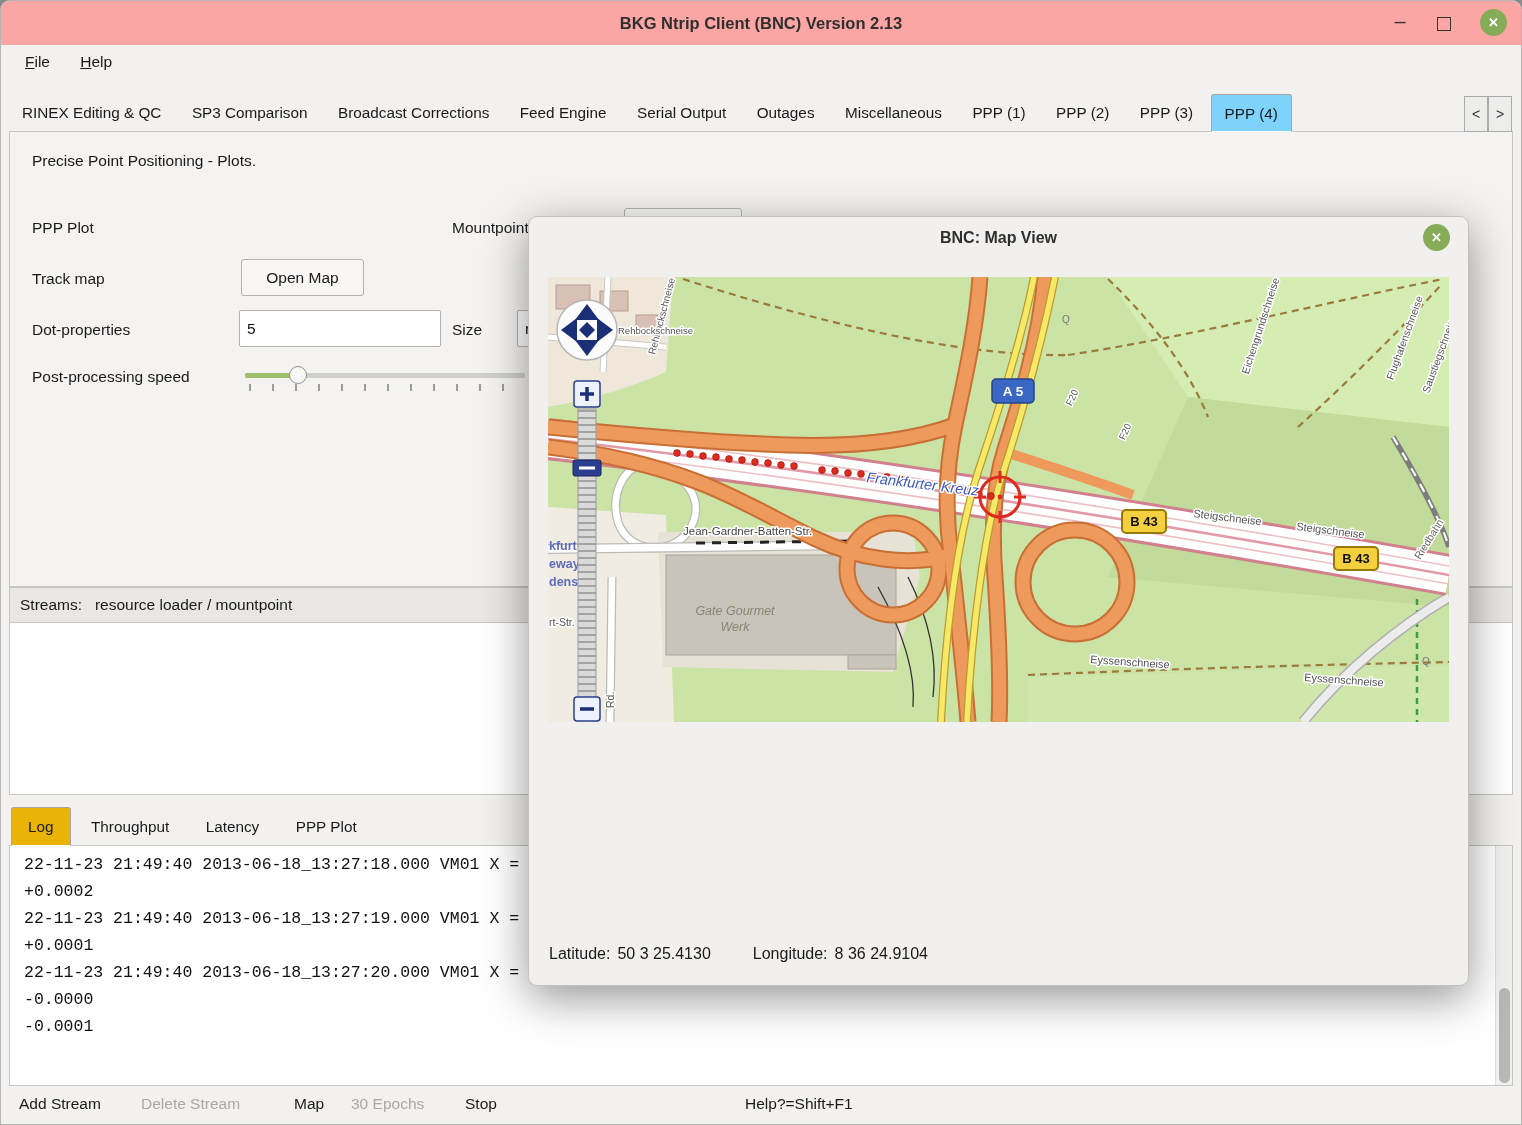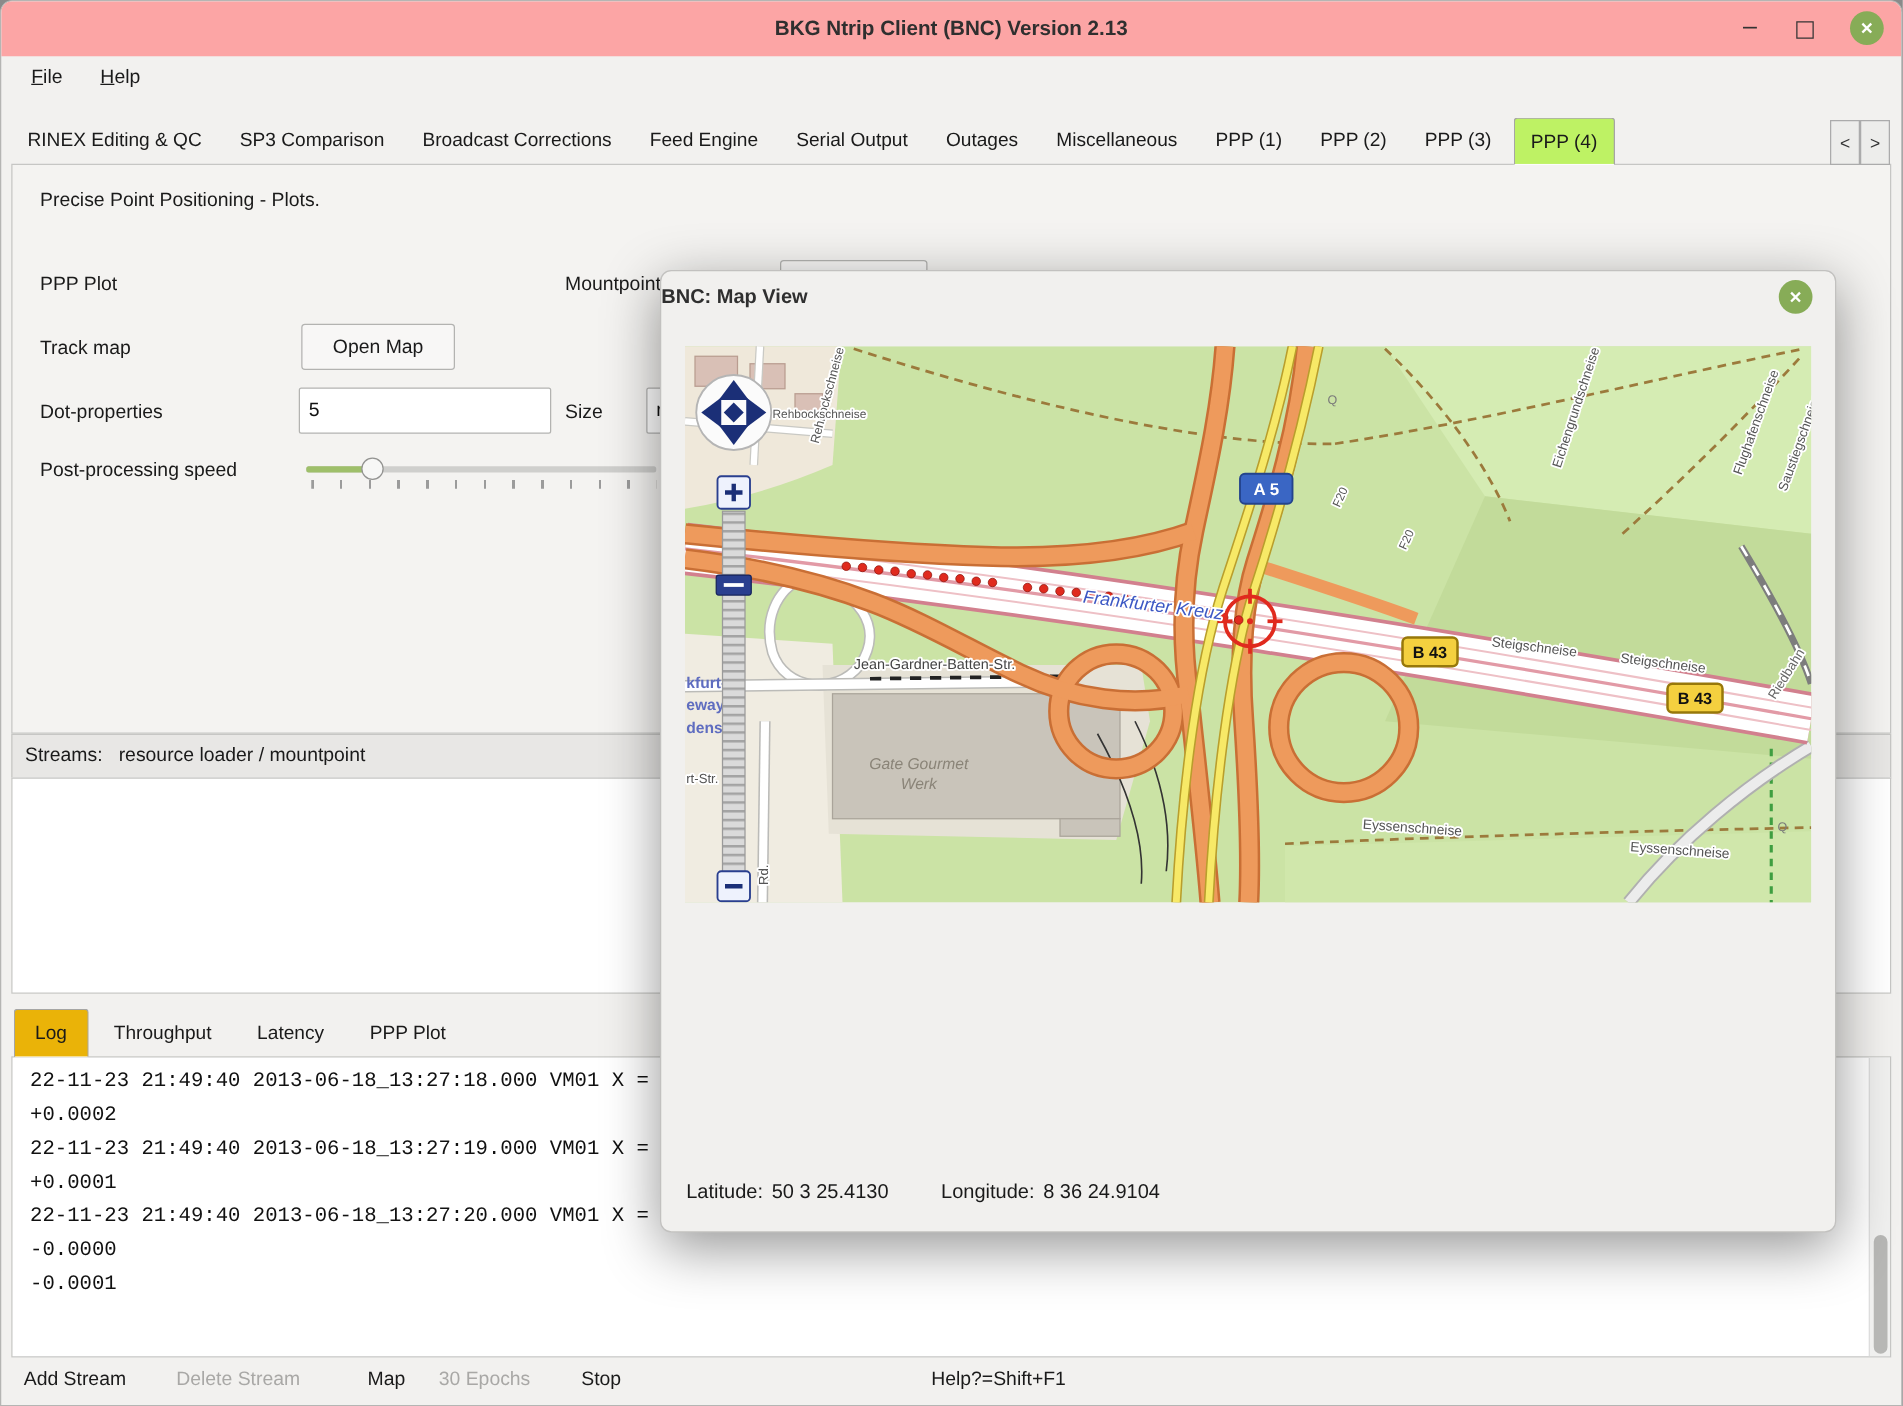--- a/index.html
+++ b/index.html
@@ -14,21 +14,21 @@
   .win-close{position:absolute;left:1479px;top:8px;width:27px;height:27px;border-radius:50%;
     background:#87ac57;color:#fff;text-align:center;line-height:27px;font-size:13px;font-weight:bold;}
   
   .menubar{position:absolute;top:44px;left:0;right:0;height:34px;font-size:15.5px;}
   .menu-item{display:inline-block;margin-left:18px;margin-top:6px;padding:2px 6px;}
   .menu-item::first-letter{text-decoration:underline;}
   .menu-item + .menu-item{margin-left:14px;}
   
   .tabbar{position:absolute;top:93px;left:8px;right:8px;height:38px;white-space:nowrap;overflow:hidden;}
   .tab{display:inline-block;height:38px;line-height:38px;padding:0 13px;font-size:15.3px;color:#1a1a1a;vertical-align:top;}
-  .tab.selected{background:#bef264;border:1px solid #a6a6a4;border-bottom:1px solid #fcfcfb;
+  .tab.selected{background:#7dd3fc;border:1px solid #a6a6a4;border-bottom:1px solid #fcfcfb;
     box-sizing:border-box;border-radius:3px 3px 0 0;position:relative;z-index:3;}
   .tab-arrows{position:absolute;top:95px;right:9px;height:36px;z-index:4;}
   .tab-arrow{display:inline-block;width:24px;height:36px;line-height:34px;text-align:center;
     border:1px solid #ababab;background:#ededeb;box-sizing:border-box;font-size:14px;color:#333;}
   
   .tab-page{position:absolute;top:130px;left:8px;right:8px;height:456px;background:#f4f3f1;
     border:1px solid #c6c6c4;box-sizing:border-box;z-index:1;}
   .lbl{position:absolute;font-size:15.5px;color:#1a1a1a;white-space:nowrap;}
   .txt-input{position:absolute;height:37px;border:1px solid #b3b3b1;background:#fff;border-radius:2px;
     font-family:"Liberation Sans",sans-serif;font-size:15.5px;padding:0 7px;box-sizing:border-box;color:#111;}
@@ -57,21 +57,21 @@
   .log-line{white-space:pre;}
   .log-scrollbar{position:absolute;top:0;right:0;width:16px;bottom:0;background:#f0f0ef;border-left:1px solid #ddd;}
   .log-thumb{position:absolute;right:2px;width:11px;bottom:2px;height:95px;background:#b7b7b5;border-radius:6px;}
   
   .statusbar{position:absolute;top:1085px;left:0;right:0;height:40px;font-size:15.5px;}
   .flat-btn{position:absolute;top:9px;white-space:nowrap;color:#1a1a1a;}
   .flat-btn.disabled{color:#a9a8a6;}
   
   .dialog{position:absolute;left:527px;top:215px;width:941px;height:770px;background:#f1f0ee;
     border-radius:9px;box-shadow:0 12px 45px rgba(0,0,0,.42);z-index:50;border:1px solid #c2c1bf;box-sizing:border-box;}
-  .dialog-title{position:absolute;top:0;left:0;right:0;height:42px;line-height:42px;
+  .dialog-title{position:absolute;top:0;left:0;right:0;height:42px;line-height:42px;text-align:center;
     font-weight:bold;font-size:16px;color:#2f2f2f;}
   .dialog-close{position:absolute;left:894px;top:7px;width:27px;height:27px;border-radius:50%;
     background:#87ac57;color:#fff;text-align:center;line-height:27px;font-size:13px;font-weight:bold;}
   .map-wrap{position:absolute;left:19px;top:60px;width:901px;height:445px;}
   .coords{position:absolute;left:20px;top:728px;font-size:16px;color:#1a1a1a;}
   .coords .val{margin-left:7px;}
   .coords .lon{margin-left:42px;}
   svg text{font-family:"Liberation Sans",sans-serif;}
   .halo{paint-order:stroke;stroke:#ffffff;stroke-width:3px;stroke-linejoin:round;}
 </style>

